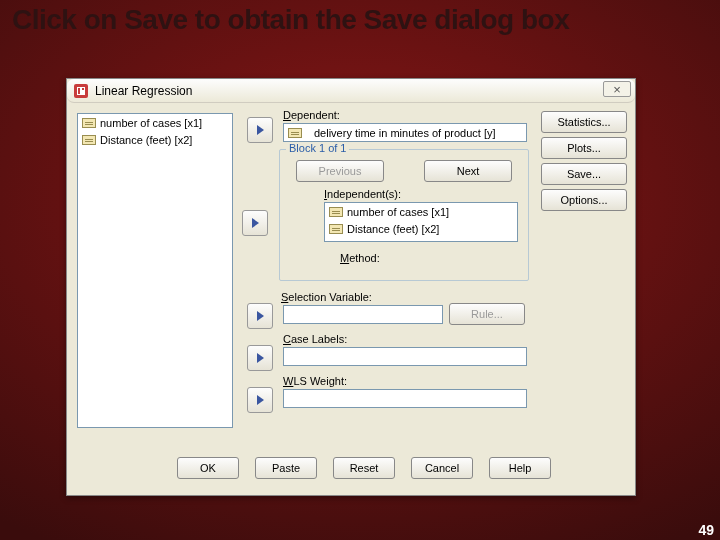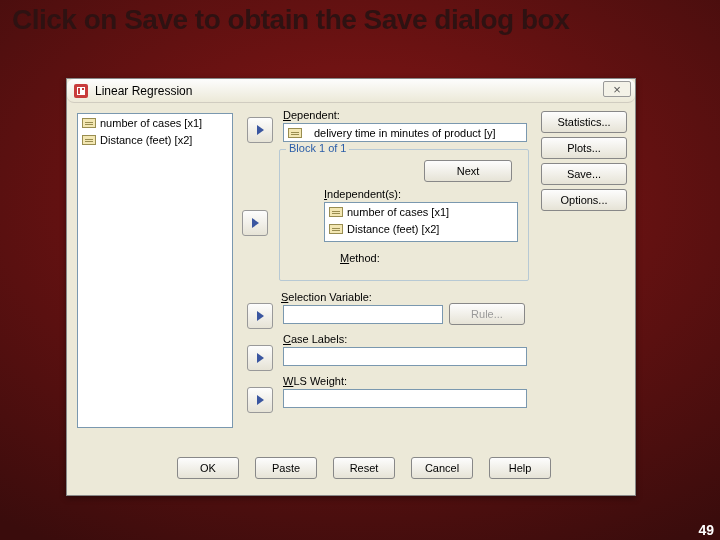--- a/index.html
+++ b/index.html
@@ -140,20 +140,23 @@
     <div class="arrow-btn dep-arrow">
       <div class="arrow-shape"></div>
     </div>
     <div class="field-box dep-box">
       <span class="ruler-icon"></span>
       <span>delivery time in minutes of product [y]</span>
     </div>
 
     <fieldset class="block-group">
       <div class="block-legend">Block 1 of 1</div>
+      <div class="win-btn prev-btn disabled">
+        <span>Previous</span>
+      </div>
       <div class="win-btn next-btn underline-first">
         <span>Next</span>
       </div>
       <div class="section-label ind-label underline-first">Independent(s):</div>
       <div class="arrow-btn ind-arrow">
         <div class="arrow-shape"></div>
       </div>
       <div class="field-box ind-box">
         <div class="var-item">
           <span class="ruler-icon"></span>

